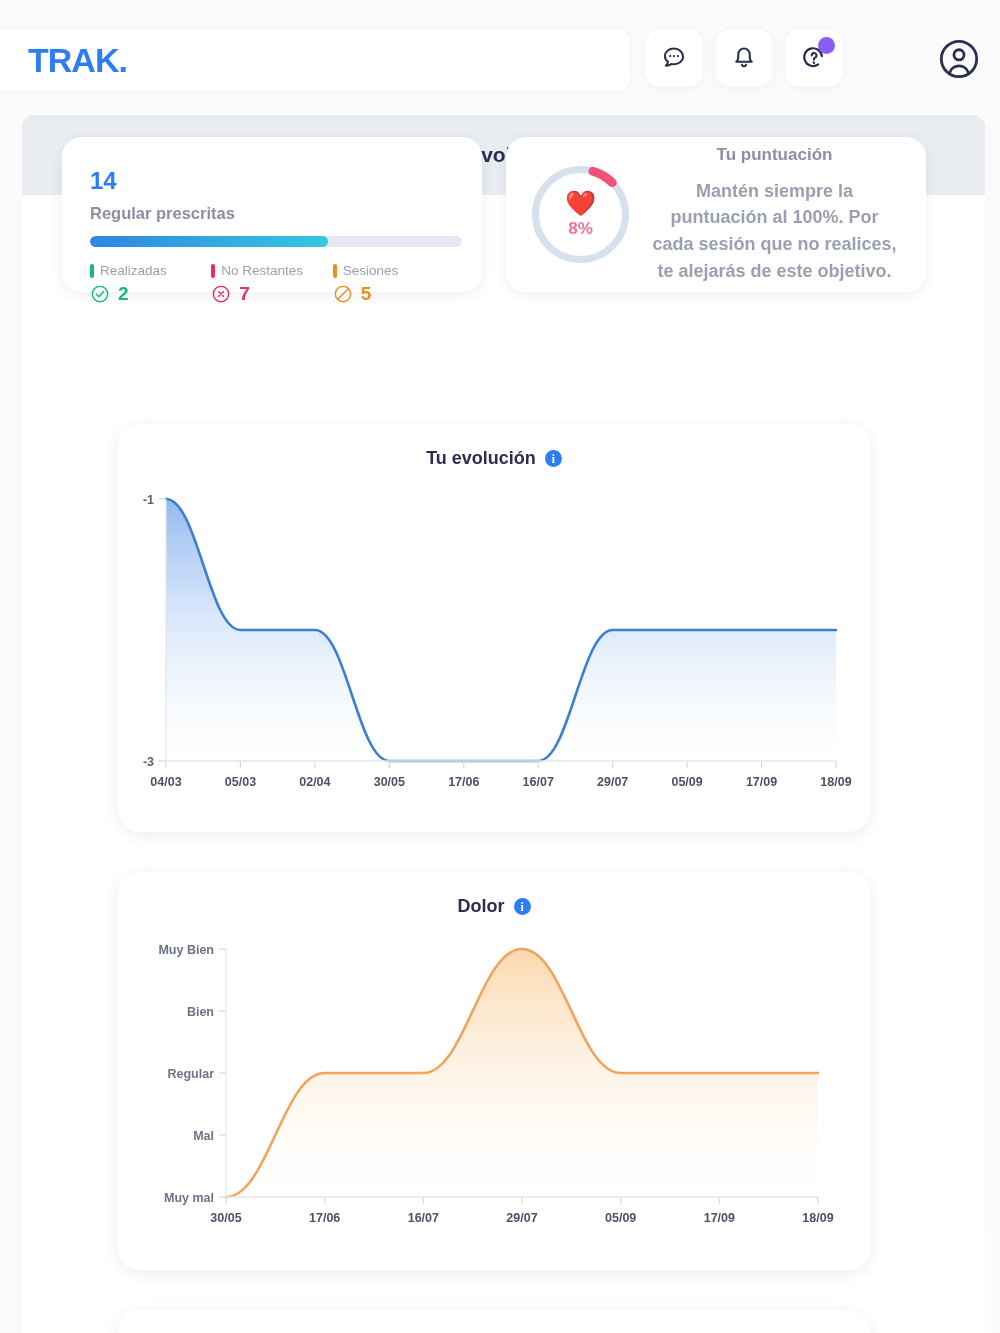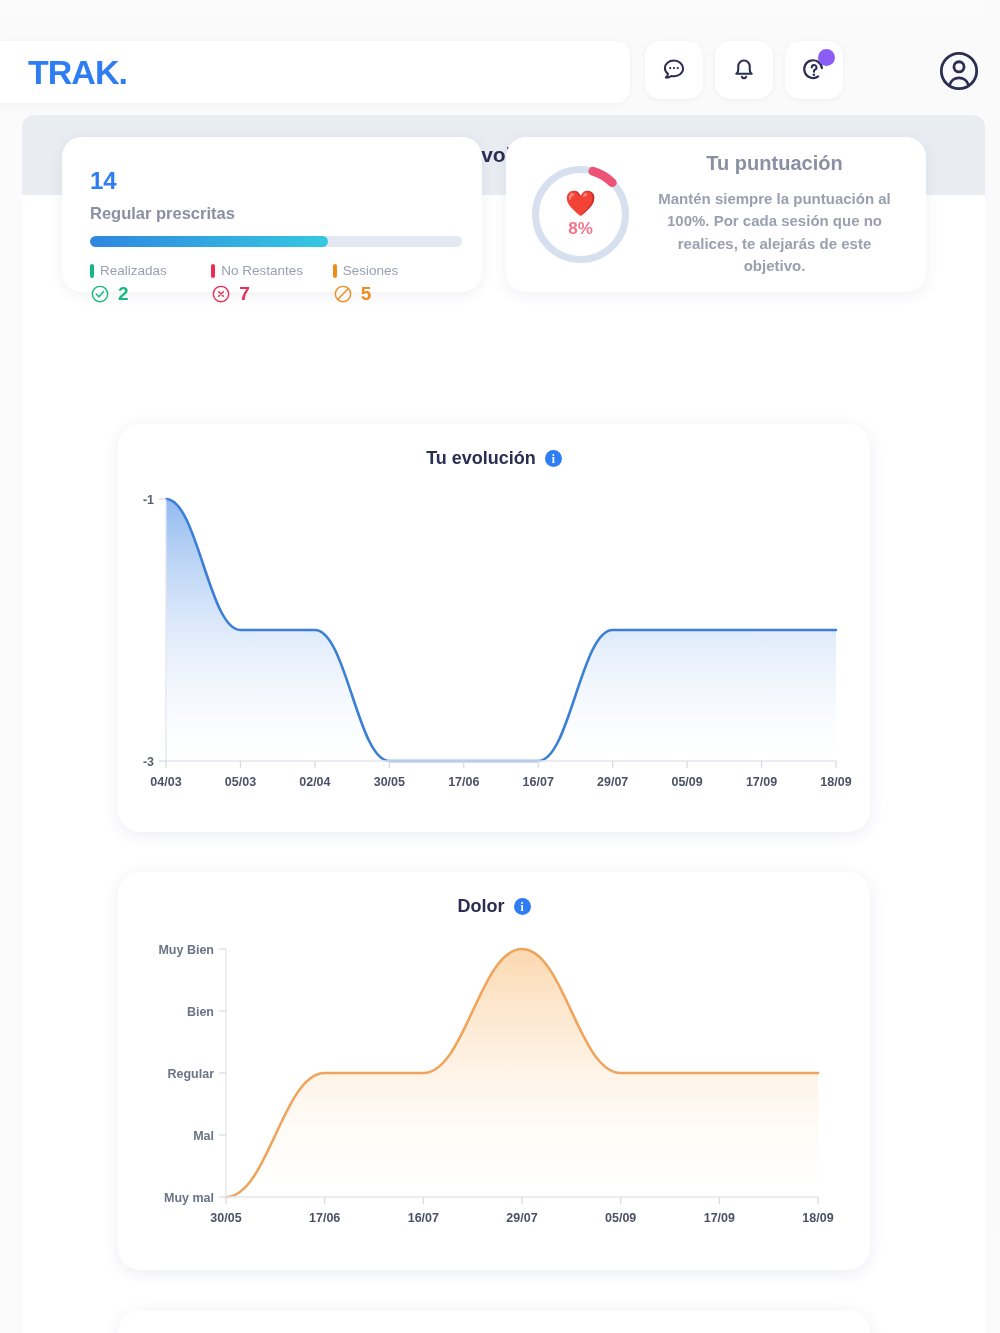--- a/index.html
+++ b/index.html
@@ -6,21 +6,21 @@
   html, body {
     width: 1000px; height: 1333px;
     font-family: "Liberation Sans", sans-serif;
     background: #ffffff;
     overflow: hidden;
   }
   #app { position: relative; width: 1000px; height: 1333px; background: #fbfbfc; }
 
   
   .header {
-    position: absolute; top: 12px; left: 0; width: 1000px; height: 101px;
+    position: absolute; top: 0; left: 0; width: 1000px; height: 101px;
     background: #fafafb;
   }
   .header-bar {
     position: absolute; top: 29px; left: 0; width: 630px; height: 62px;
     background: #ffffff; border-radius: 0 14px 14px 0;
     box-shadow: 0 1px 5px rgba(40,50,90,.05);
     display: flex; align-items: center;
   }
   .logo {
     margin-left: 28px; font-size: 34px; font-weight: 800; letter-spacing: -1px;
@@ -101,22 +101,22 @@
     display: flex; align-items: center; gap: 18px;
   }
   .donut-wrap { position: relative; width: 105px; height: 105px; flex: 0 0 105px; }
   .donut-center {
     position: absolute; inset: 0; display: flex; flex-direction: column;
     align-items: center; justify-content: center; gap: 3px;
   }
   .donut-heart { font-size: 25px; line-height: 1; }
   .donut-pct { font-size: 17px; font-weight: 700; color: #f4738c; }
   .score-text { flex: 1; text-align: center; padding-right: 6px; }
-  .score-title { font-size: 20px; font-weight: 700; color: #8b8fa3; margin-bottom: 13px; }
-  .score-desc { font-size: 15px; font-weight: 600; color: #9aa0b0; line-height: 1.48; }
+  .score-title { font-size: 17px; font-weight: 700; color: #8b8fa3; margin-bottom: 13px; }
+  .score-desc { font-size: 18px; font-weight: 600; color: #9aa0b0; line-height: 1.48; }
 
   
   .chart-card {
     position: absolute; left: 118px; width: 752px;
     background: #ffffff; border-radius: 22px;
     box-shadow: 0 3px 16px rgba(45,60,110,.09);
   }
   #chart-card-evolucion { top: 424px; height: 408px; }
   #chart-card-dolor { top: 872px; height: 398px; }
   #chart-card-third { top: 1310px; height: 120px; }

